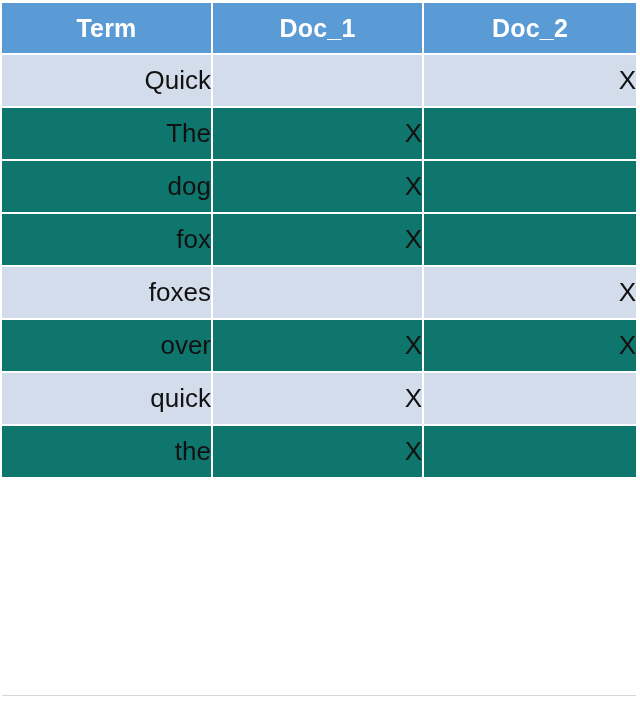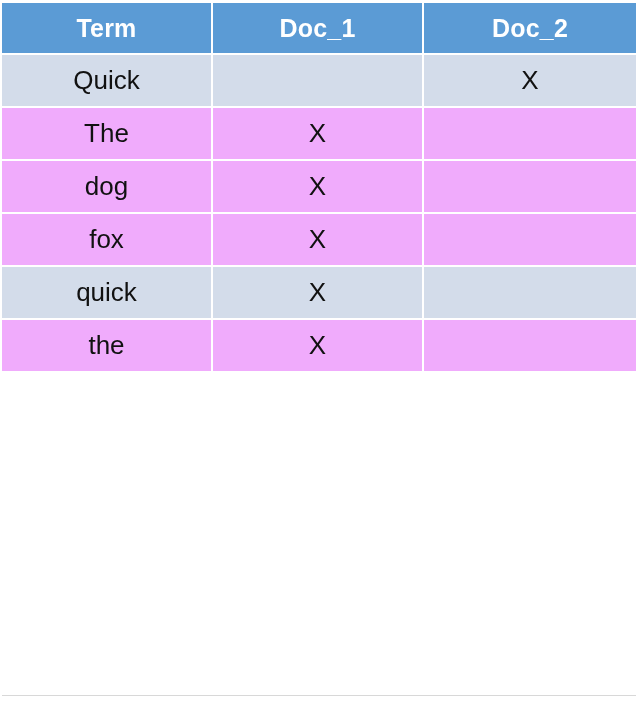--- a/index.html
+++ b/index.html
@@ -44,32 +44,32 @@
     border-bottom: 2px solid #ffffff;
     letter-spacing: 0.2px;
     overflow: hidden;
     white-space: nowrap;
   }
   thead th:last-child { border-right: none; }
 
   tbody td {
     height: 51px;
     padding: 0;
-    text-align: center;
+    text-align: right;
     vertical-align: middle;
     font-size: 26px;
     color: #111111;
     border-right: 2px solid #ffffff;
     border-bottom: 2px solid #ffffff;
     overflow: hidden;
     white-space: nowrap;
   }
   tbody td:last-child { border-right: none; }
   tbody tr.row-odd  td { background: #d3dcea; }
-  tbody tr.row-even td { background: #f0abfc; margin-left: 39px; }
+  tbody tr.row-even td { background: #0f766e; margin-left: 39px; }
   tbody tr:last-child td { border-bottom: none; }
 
   td.mark { font-size: 26px; color: #111111; }
   td.empty-cell { color: transparent; }
 
   #bottom-rule {
     position: absolute;
     left: 2px;
     right: 4px;
     top: 695px;
@@ -110,20 +110,30 @@
           <td class="term-cell">dog</td>
           <td class="mark">X</td>
           <td class="empty-cell"></td>
         </tr>
         <tr class="row-even">
           <td class="term-cell">fox</td>
           <td class="mark">X</td>
           <td class="empty-cell"></td>
         </tr>
         <tr class="row-odd">
+          <td class="term-cell">foxes</td>
+          <td class="empty-cell"></td>
+          <td class="mark">X</td>
+        </tr>
+        <tr class="row-even">
+          <td class="term-cell">over</td>
+          <td class="mark">X</td>
+          <td class="mark">X</td>
+        </tr>
+        <tr class="row-odd">
           <td class="term-cell">quick</td>
           <td class="mark">X</td>
           <td class="empty-cell"></td>
         </tr>
         <tr class="row-even">
           <td class="term-cell">the</td>
           <td class="mark">X</td>
           <td class="empty-cell"></td>
         </tr>
       </tbody>

